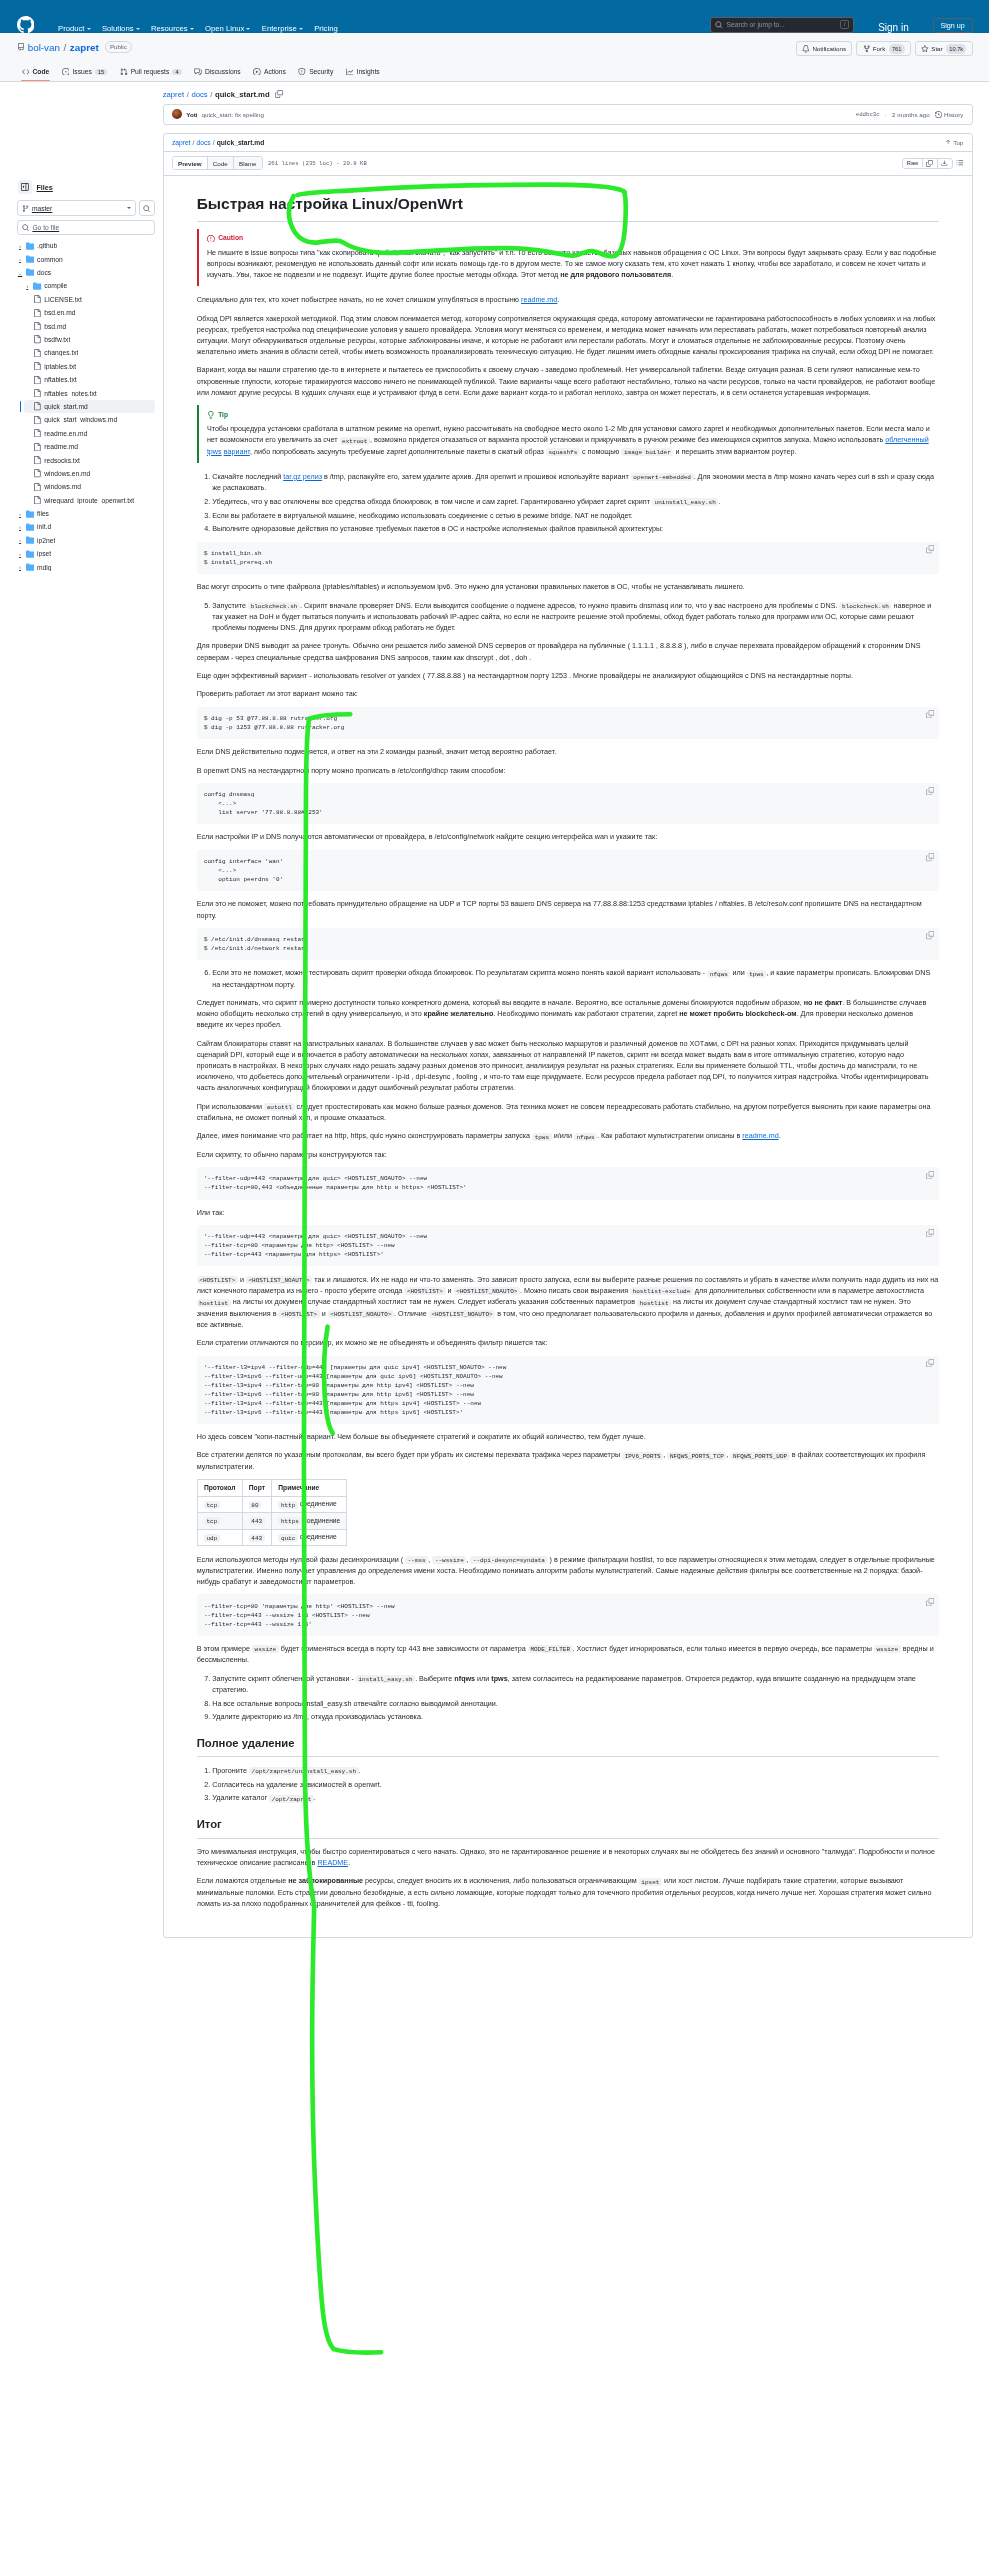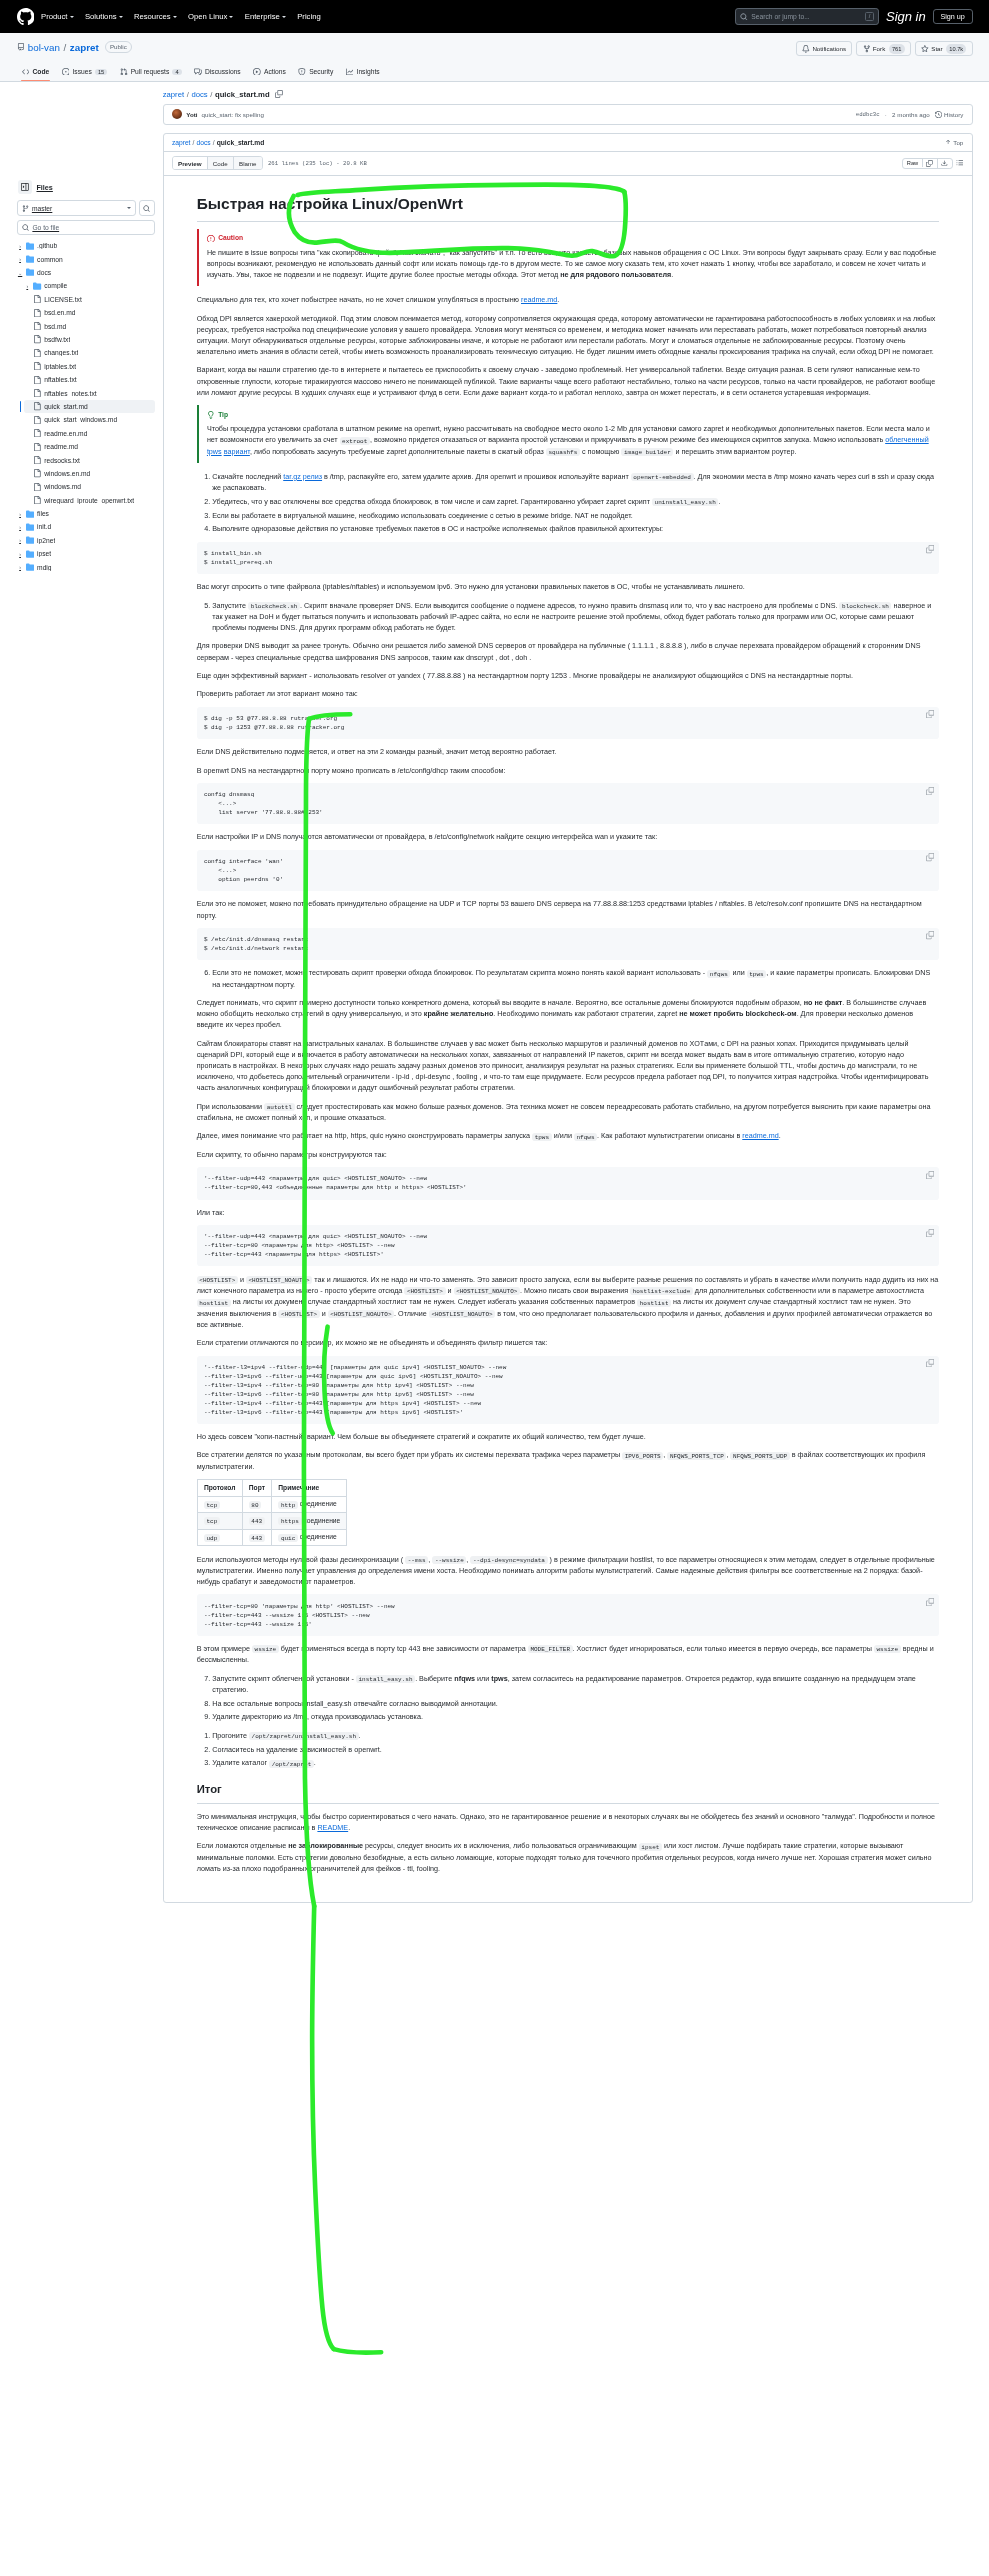--- a/index.html
+++ b/index.html
@@ -7,42 +7,42 @@
   body {
     width:989px; height:2642px; position:relative;
     background:#ffffff;
     font-family:"Liberation Sans", sans-serif;
     font-size:7.2px; color:#1f2328;
     -webkit-font-smoothing:antialiased;
   }
 
   
   .gh-header {
-    height:33px; background:#000000; color:#ffffff;
-    display:flex; align-items:center; padding:0 16.5px; gap:7px;
+    height:33px; background:#0369a1; color:#ffffff;
+    display:flex; align-items:flex-end; padding:0 16.5px; gap:24px;
   }
   .gh-logo { width:17.5px; height:17.5px; flex:none; }
   .gh-nav { display:flex; align-items:center; gap:11.3px; }
   .gh-nav-item {
     font-size:7.7px; color:#ffffff; display:flex; align-items:center; gap:2.1px;
     cursor:pointer; font-weight:400;
   }
   .caret { width:0;height:0;border-left:2.1px solid transparent;border-right:2.1px solid transparent;border-top:2.1px solid #d8dee4; display:inline-block; }
   .gh-spacer { flex:1; }
   .gh-search {
     width:144px; height:16.5px; border:0.5px solid #57606a; border-radius:3.1px;
     display:flex; align-items:center; padding:0 4.1px; gap:3.6px;
     background:#24292f; cursor:text;
   }
   .gh-search .ph { color:#8b949e; font-size:6.7px; flex:1; }
   .slash-key {
     border:0.5px solid #57606a; border-radius:1.5px; color:#8b949e;
     font-size:5.7px; padding:0 2.6px; line-height:7.7px; height:8.8px;
   }
-  .gh-signin { font-size:13px; color:#ffffff; cursor:pointer;font-style:italic; }
+  .gh-signin { font-size:10px; color:#ffffff; cursor:pointer; }
   .gh-signup {
     font-size:7.2px; color:#ffffff; border:0.5px solid #57606a;
     border-radius:3.1px; padding:2.1px 6.7px; cursor:pointer;
   }
 
   
   .repo-head { background:#f6f8fa; border-bottom:0.5px solid #d1d9e0; padding:8.2px 16.5px 0 16.5px; }
   .repo-title-row { display:flex; align-items:flex-start; }
   .repo-title { display:flex; align-items:center; gap:3.6px; font-size:9.8px; }
   .repo-owner { color:#0969da; font-weight:400; }
@@ -816,20 +816,21 @@
           </div>
 
         <p><span>В этом примере </span><code>wssize</code><span> будет применяться всегда в порту tcp 443 вне зависимости от параметра </span><code>MODE_FILTER</code><span>. Хостлист будет игнорироваться, если только имеется в первую очередь, все параметры </span><code>wssize</code><span> вредны и бессмысленны.</span></p>
 
         <ol start="7">
           <li><span>Запустите скрипт облегченной установки - </span><code>install_easy.sh</code><span>. Выберите </span><strong>nfqws</strong><span> или </span><strong>tpws</strong><span>, затем согласитесь на редактирование параметров. Откроется редактор, куда впишите созданную на предыдущем этапе стратегию.</span></li>
           <li>На все остальные вопросы install_easy.sh отвечайте согласно выводимой аннотации.</li>
           <li>Удалите директорию из /tmp, откуда производилась установка.</li>
         </ol>
 
+        <h2>Полное удаление</h2>
         <ol>
           <li><span>Прогоните </span><code>/opt/zapret/uninstall_easy.sh</code><span>.</span></li>
           <li>Согласитесь на удаление зависимостей в openwrt.</li>
           <li><span>Удалите каталог </span><code>/opt/zapret</code><span>.</span></li>
         </ol>
 
         <h2>Итог</h2>
         <p><span>Это минимальная инструкция, чтобы быстро сориентироваться с чего начать. Однако, это не гарантированное решение и в некоторых случаях вы не обойдетесь без знаний и основного "талмуда". Подробности и полное техническое описание расписаны в </span><a class="u" href="#">README</a><span>.</span></p>
         <p><span>Если ломаются отдельные </span><strong>не заблокированные</strong><span> ресурсы, следует вносить их в исключения, либо пользоваться ограничивающим </span><code>ipset</code><span> или хост листом. Лучше подбирать такие стратегии, которые вызывают минимальные поломки. Есть стратегии довольно безобидные, а есть сильно ломающие, которые подходят только для точечного пробития отдельных ресурсов, когда ничего лучше нет. Хорошая стратегия может сильно ломать из-за плохо подобранных ограничителей для фейков - ttl, fooling.</span></p>
 

